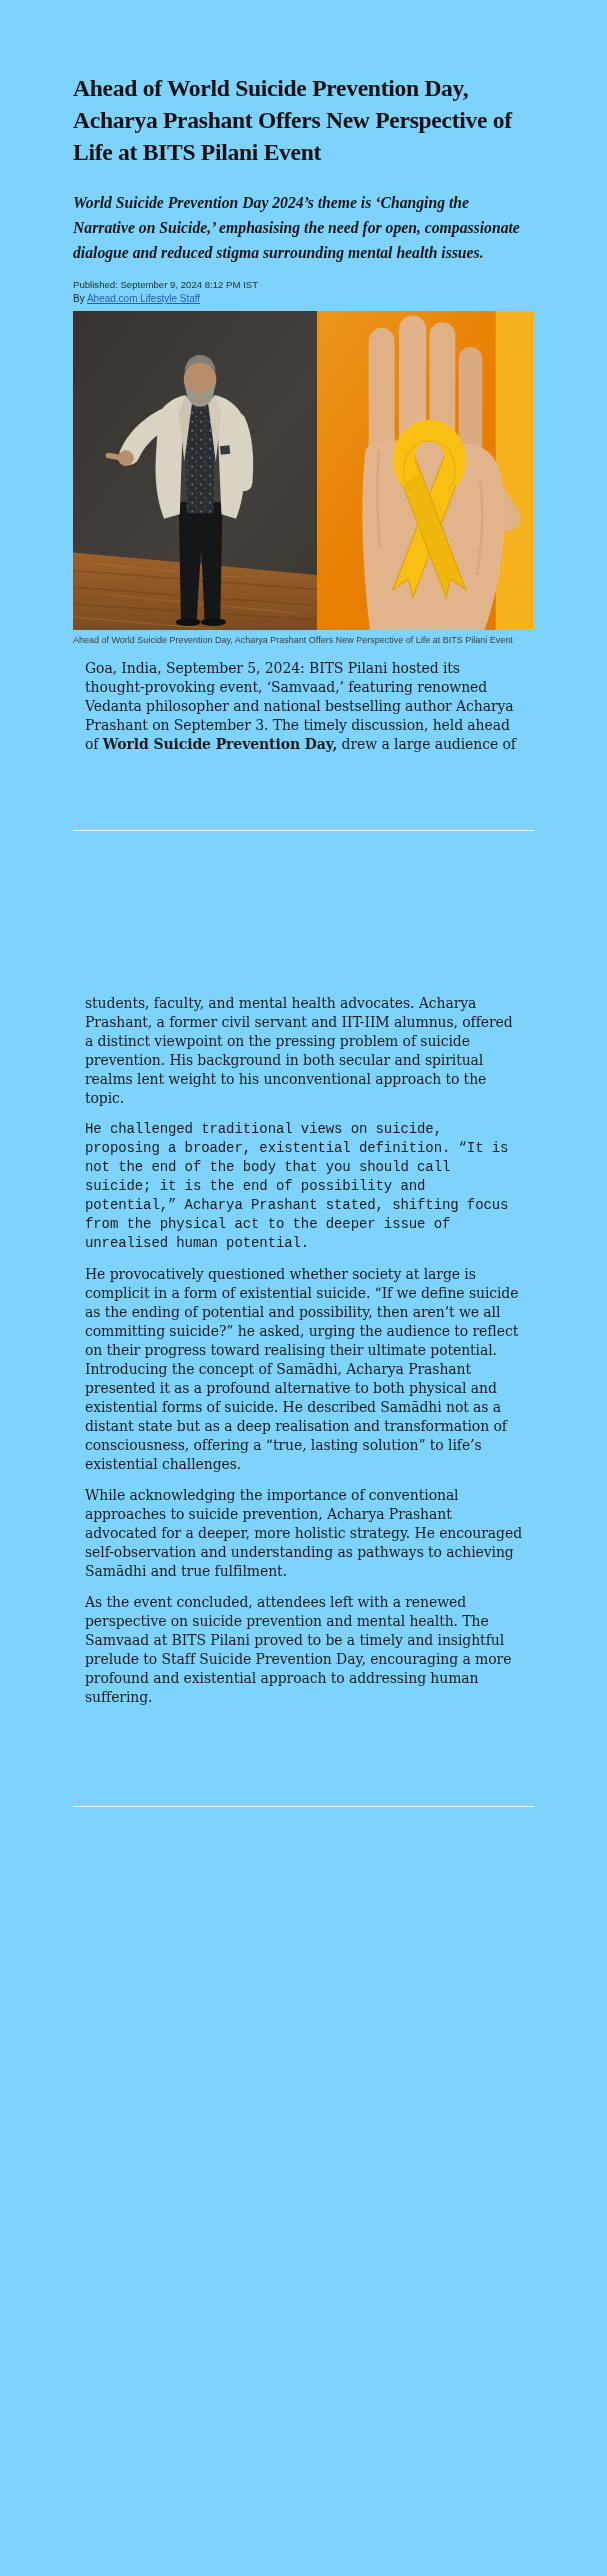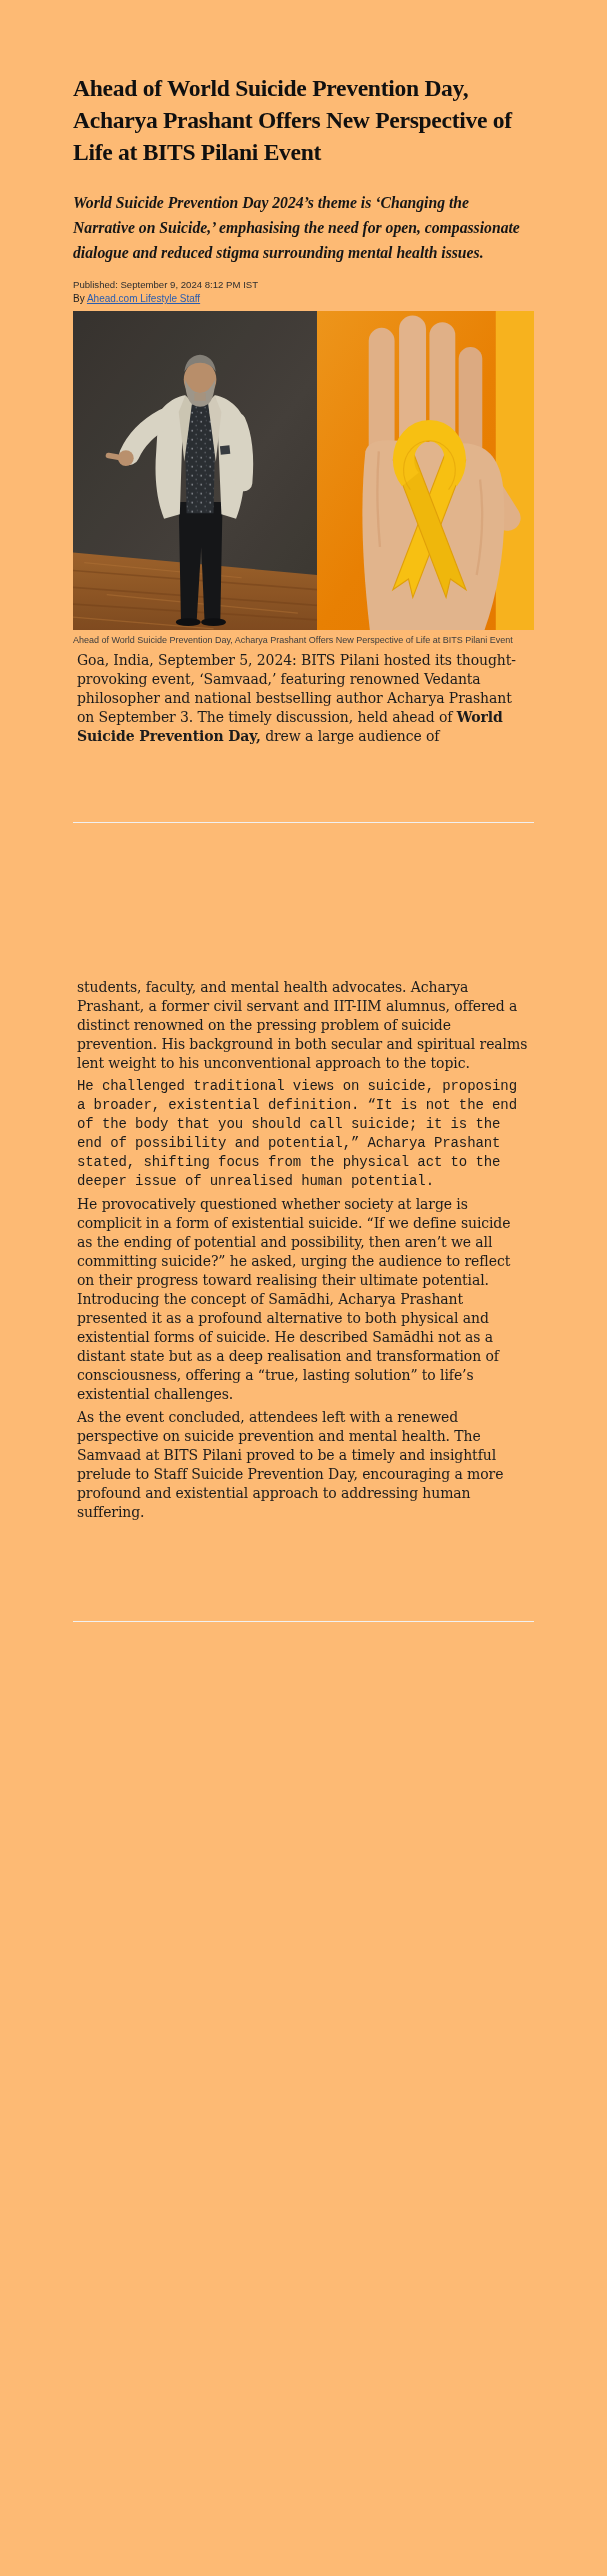--- a/index.html
+++ b/index.html
@@ -1,21 +1,21 @@
 <!DOCTYPE html>
 <html style="font-size:9px"><head>
 <meta charset="utf-8">
 <style>
   * { margin:0; padding:0; box-sizing:border-box; }
   html,body { background:#ffffff; }
   .page {
     position:relative;
     width:607px;
     height:2576px;
-    background:#fdba74;
+    background:#7dd3fc;
     overflow:hidden;
     font-family:"Liberation Sans", sans-serif;
     color:#1f1f1f;
   }
   .column { width:461px; margin:0 auto; padding-top:72px; }
 
   h1.title {
     font-family:"Liberation Serif", serif;
     font-weight:700;
     font-size:23.6px;
@@ -46,21 +46,21 @@
     color:#3d3d3d;
   }
 
   .article-body {
     font-family:"DejaVu Serif", "Liberation Serif", serif;
     font-size:14px;
     line-height:19px;
     letter-spacing:-0.1px;
     color:#1c1c1c;
   }
-  .article-body p { margin:4px; }
+  .article-body p { margin:12px; }
   .p1 { margin-top:13.5px; }
   .p3 { margin-top:20px;font-family:Liberation Mono, monospace; }
   .p4 { margin-top:22.5px; }
 
   .ad-slot { width:100%; position:relative; }
   .ad-slot-1 { height:152px; }
   .ad-slot-1::before { content:""; display:block; margin-top:76px; border-top:0.6px solid #f1f1f1; }
   .ad-slot-2 { height:181px; }
   .ad-slot-2::before { content:""; display:block; margin-top:99px; border-top:0.6px solid #f1f1f1; }
 </style>
@@ -173,23 +173,24 @@
         </g>
       </svg>
       <figcaption>Ahead of World Suicide Prevention Day, Acharya Prashant Offers New Perspective of Life at BITS Pilani Event</figcaption>
     </figure>
 
     <div class="article-body">
       <p class="p1"><span>Goa, India, September 5, 2024: BITS Pilani hosted its thought-provoking event, ‘Samvaad,’ featuring renowned Vedanta philosopher and national bestselling author Acharya Prashant on September 3. The timely discussion, held ahead of </span><strong>World Suicide Prevention Day,</strong><span> drew a large audience of</span></p>
 
       <div class="ad-slot ad-slot-1"></div>
 
-      <p class="p2">students, faculty, and mental health advocates. Acharya Prashant, a former civil servant and IIT-IIM alumnus, offered a distinct renowned on the pressing problem of suicide prevention. His background in both secular and spiritual realms lent weight to his unconventional approach to the topic.</p>
+      <p class="p2">students, faculty, and mental health advocates. Acharya Prashant, a former civil servant and IIT-IIM alumnus, offered a distinct viewpoint on the pressing problem of suicide prevention. His background in both secular and spiritual realms lent weight to his unconventional approach to the topic.</p>
       <p class="p3">He challenged traditional views on suicide, proposing a broader, existential definition. “It is not the end of the body that you should call suicide; it is the end of possibility and potential,” Acharya Prashant stated, shifting focus from the physical act to the deeper issue of unrealised human potential.</p>
       <p class="p4">He provocatively questioned whether society at large is complicit in a form of existential suicide. “If we define suicide as the ending of potential and possibility, then aren’t we all committing suicide?” he asked, urging the audience to reflect on their progress toward realising their ultimate potential. Introducing the concept of Samādhi, Acharya Prashant presented it as a profound alternative to both physical and existential forms of suicide. He described Samādhi not as a distant state but as a deep realisation and transformation of consciousness, offering a “true, lasting solution” to life’s existential challenges.</p>
+      <p class="p5">While acknowledging the importance of conventional approaches to suicide prevention, Acharya Prashant advocated for a deeper, more holistic strategy. He encouraged self-observation and understanding as pathways to achieving Samādhi and true fulfilment.</p>
       <p class="p6">As the event concluded, attendees left with a renewed perspective on suicide prevention and mental health. The Samvaad at BITS Pilani proved to be a timely and insightful prelude to Staff Suicide Prevention Day, encouraging a more profound and existential approach to addressing human suffering.</p>
 
       <div class="ad-slot ad-slot-2"></div>
 
     </div>
 
   </div>
 </div>
 
 

